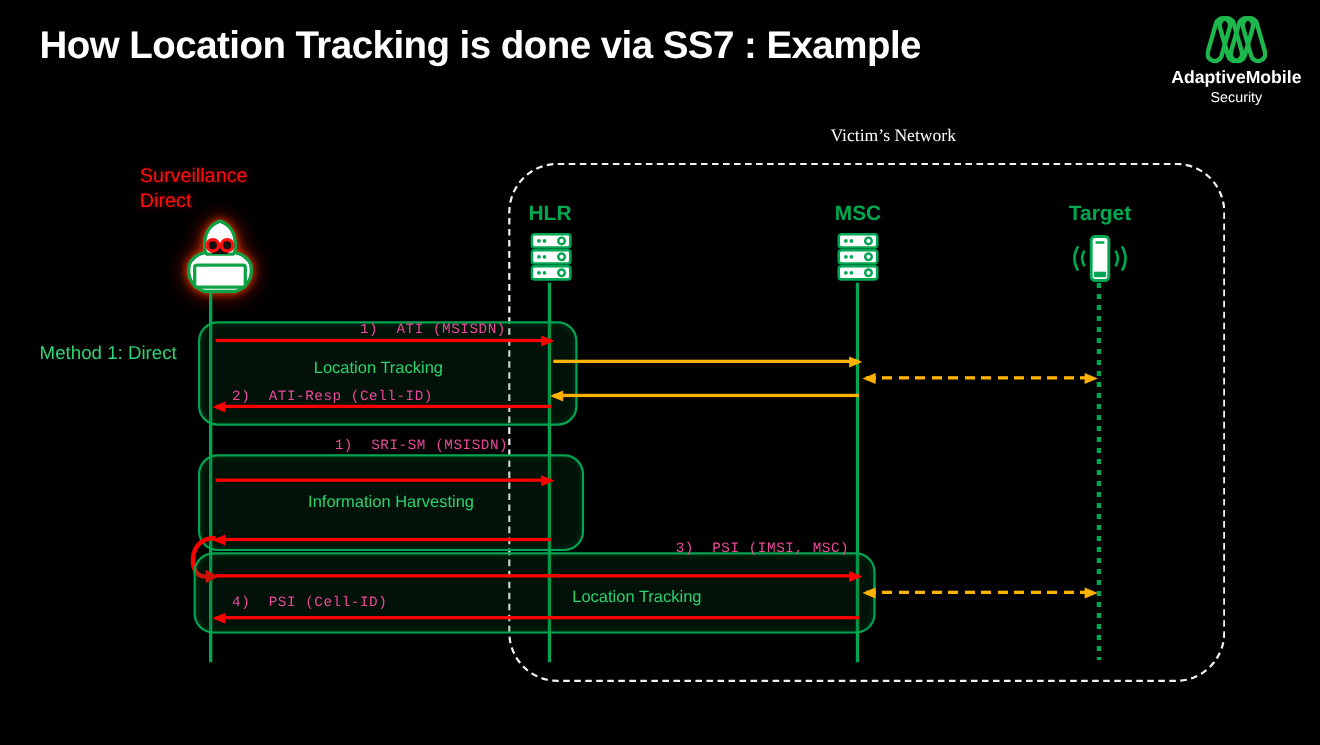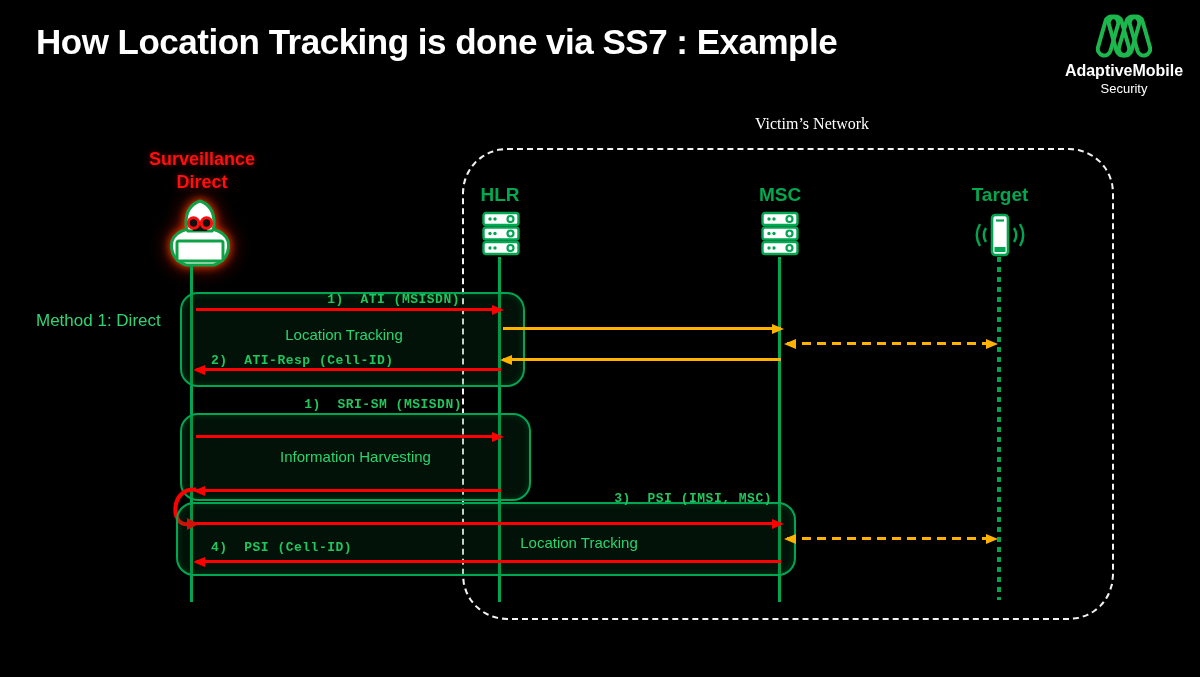--- a/index.html
+++ b/index.html
@@ -15,35 +15,35 @@
   
   .victim-box{left:462px;top:148px;width:648px;height:468px;border:2px dashed #f2f2f2;border-radius:45px;}
   .victim-label{left:712px;top:115px;width:200px;text-align:center;color:#fff;font-size:16px;font-family:Liberation Serif, serif;}
 
   
   .life{width:3px;background:#00a651;}
   .life-dotted{width:4px;background:repeating-linear-gradient(180deg,#00a651 0 5px,transparent 5px 10px);}
 
   
   .actor-label{color:#00a84f;font-weight:700;font-size:19px;text-align:center;}
-  .attacker-label{left:127px;top:148px;width:150px;text-align:center;color:#ff0f0f;
-                  font-weight:700;font-size:18px;line-height:23px;text-shadow:0 0 6px rgba(255,0,0,.45);}
+  .attacker-label{left:127px;top:148px;width:150px;text-align:left;color:#ff0f0f;
+                  font-weight:400;font-size:18px;line-height:23px;text-shadow:0 0 6px rgba(255,0,0,.45);}
 
   
   .method-label{color:#2fd574;font-size:17px;line-height:21px;}
 
   
   .mbox{border:2px solid #00a651;border-radius:18px;background:rgba(8,90,42,.20);
         box-shadow:0 0 7px rgba(0,166,81,.25) inset;}
 
   
   .activity{color:#29d46f;font-size:15px;text-align:center;}
 
   
-  .msg{color:#22c55e;font-family:"Liberation Mono",monospace;font-size:13px;font-weight:700;
+  .msg{color:#ec4899;font-family:"Liberation Mono",monospace;font-size:13px;font-weight:400;
        white-space:pre;letter-spacing:0.5px;}
   .msg-r{text-align:right;}
 
   
   .rline{height:3px;background:#ff0000;}
   .aline{height:3px;background:#ffb200;}
   .adash{height:3px;background:repeating-linear-gradient(90deg,#ffb200 0 9px,transparent 9px 15px);}
   .ah{position:absolute;width:0;height:0;border-top:5px solid transparent;border-bottom:5px solid transparent;top:-3.5px;}
   .ah-r{border-left:12px solid #ff0000;right:-3px;}
   .ah-l{border-right:12px solid #ff0000;left:-3px;}

